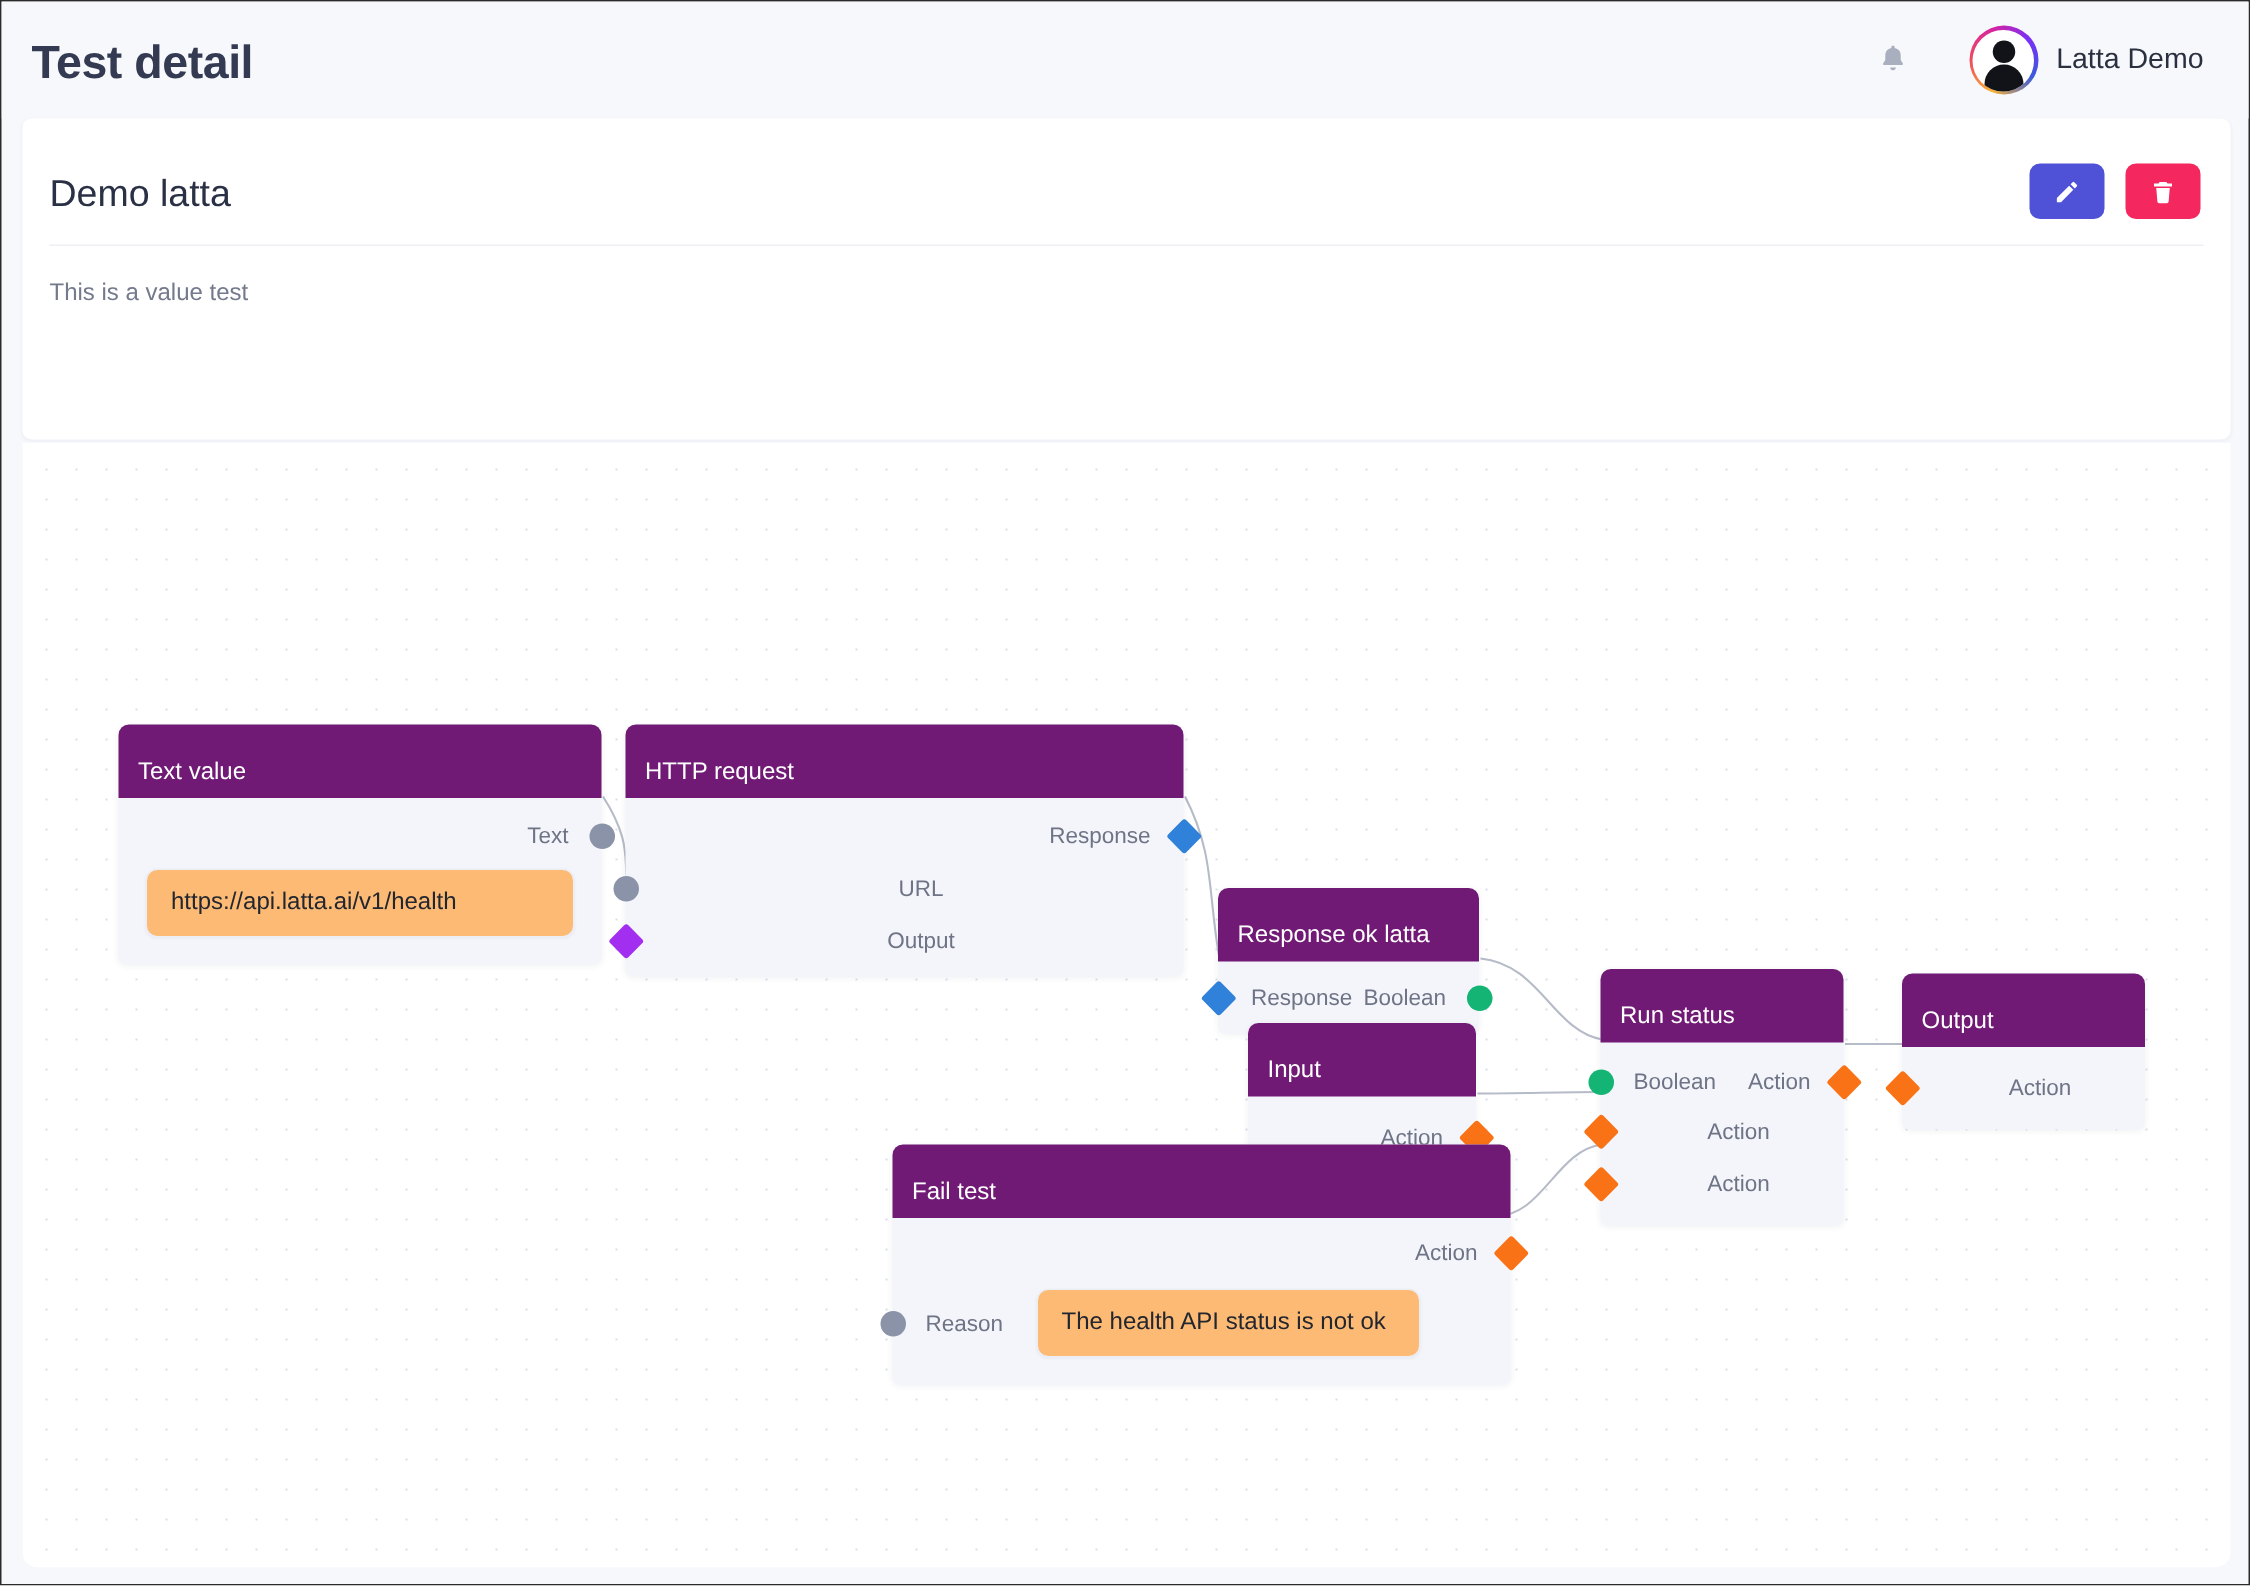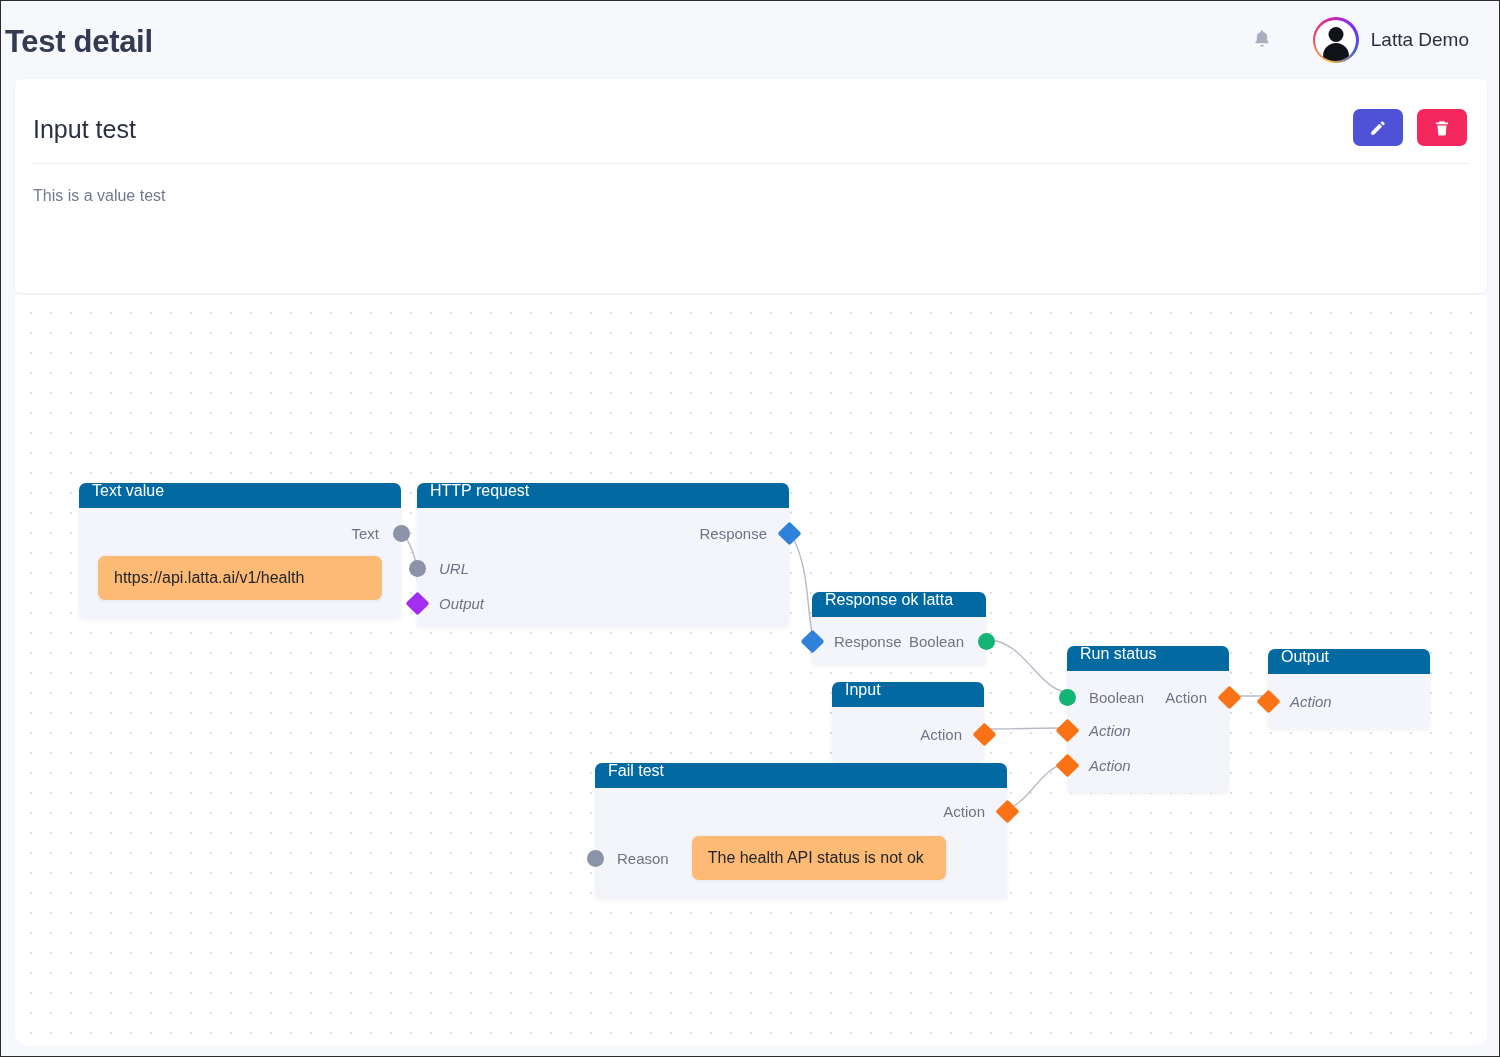--- a/index.html
+++ b/index.html
@@ -24,21 +24,21 @@
 
   
   .topbar {
     position: absolute;
     left: 0; top: 0;
     width: 1500px; height: 78px;
     background: #f7f8fc;
     display: flex;
     align-items: center;
     justify-content: space-between;
-    padding: 0 32px 0 4px;
+    padding: 0 32px 0 20px;
   }
   .page-title {
     font-size: 31px;
     font-weight: bold;
     color: #333a52;
     letter-spacing: -0.3px;
     line-height: 1;
     padding-top: 2px;
   }
   .topbar-right {
@@ -169,44 +169,44 @@
   }
 
   
   .node {
     position: absolute;
     border-radius: 7px 7px 5px 5px;
     background: #f4f5fa;
     box-shadow: 0 1px 4px rgba(40,50,90,0.07);
   }
   .node-header {
-    background: #0369a1;
+    background: #701a75;
     color: #ffffff;
     font-size: 16px;
     border-radius: 7px 7px 0 0;
-    padding: 0 0 9px 13px;
+    padding: 24px 0 9px 13px;
     line-height: 1;
     user-select: none;
   }
   .node-body {
     position: relative;
     padding: 10px 0;
   }
   .port-row {
     position: relative;
     display: flex;
     align-items: center;
     height: 35px;
   }
   .port-label {
     font-size: 15px;
     color: #6e7486;
     line-height: 1;
   }
-  .port-row.in   { justify-content: flex-start; padding-left: 22px; font-style: italic; }
+  .port-row.in   { justify-content: center; padding-left: 22px; }
   .port-row.out  { justify-content: flex-end;   padding-right: 22px; }
 
   .port {
     position: absolute;
     width: 17px; height: 17px;
   }
   .port.left  { left: -8.5px; }
   .port.right { right: -8.5px; }
   .port.circle { border-radius: 50%; }
   .port.diamond { transform: rotate(45deg); border-radius: 2px; }
@@ -300,21 +300,21 @@
             <span class="avatar-body"></span>
           </div>
         </div>
         <div class="user-name">Latta Demo</div>
       </div>
     </div>
   </div>
 
   <div class="detail-card">
     <div class="card-head">
-      <div class="test-name">Input test</div>
+      <div class="test-name">Demo latta</div>
     </div>
     <div class="card-divider"></div>
 
     <div class="card-actions">
       <button class="icon-btn edit" title="Edit">
         <span>
           <svg viewBox="0 0 24 24" fill="#ffffff" aria-hidden="true">
             <path d="M3 17.3V21h3.7L17.6 10.1l-3.7-3.7L3 17.3zM20.7 7a1 1 0 0 0 0-1.4l-2.3-2.3a1 1 0 0 0-1.4 0l-1.8 1.8 3.7 3.7L20.7 7z"></path>
           </svg>
         </span>

